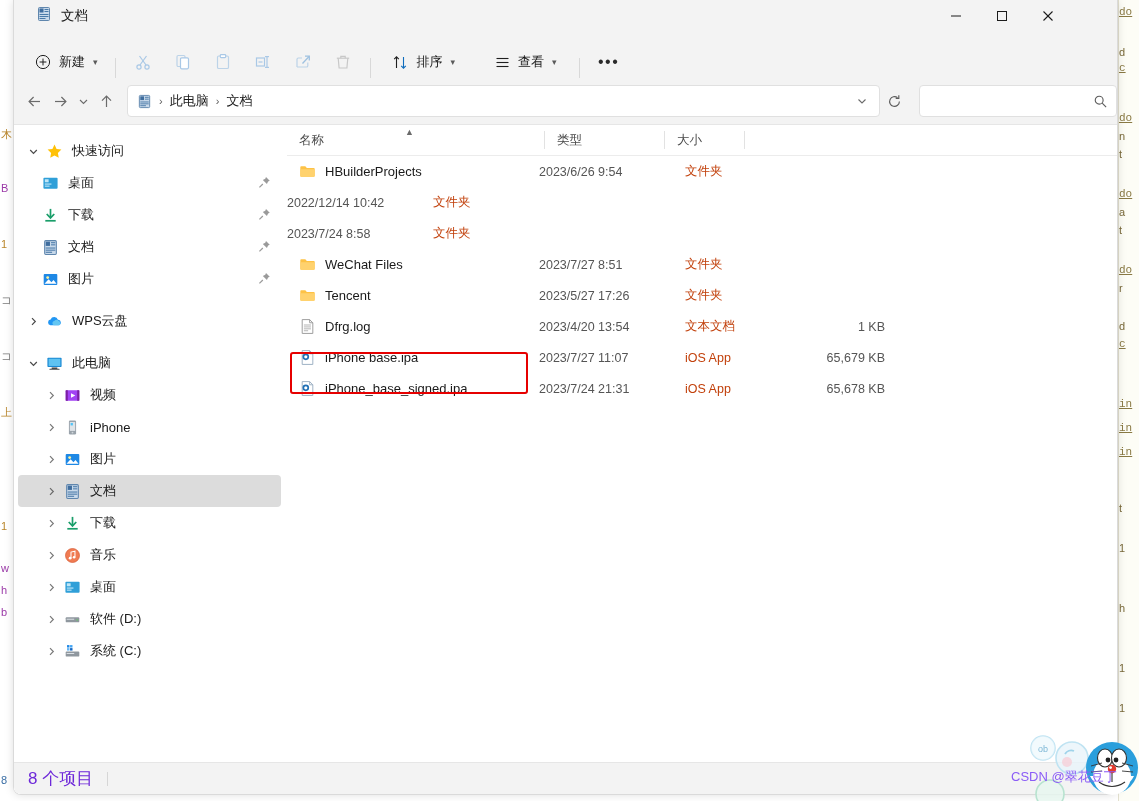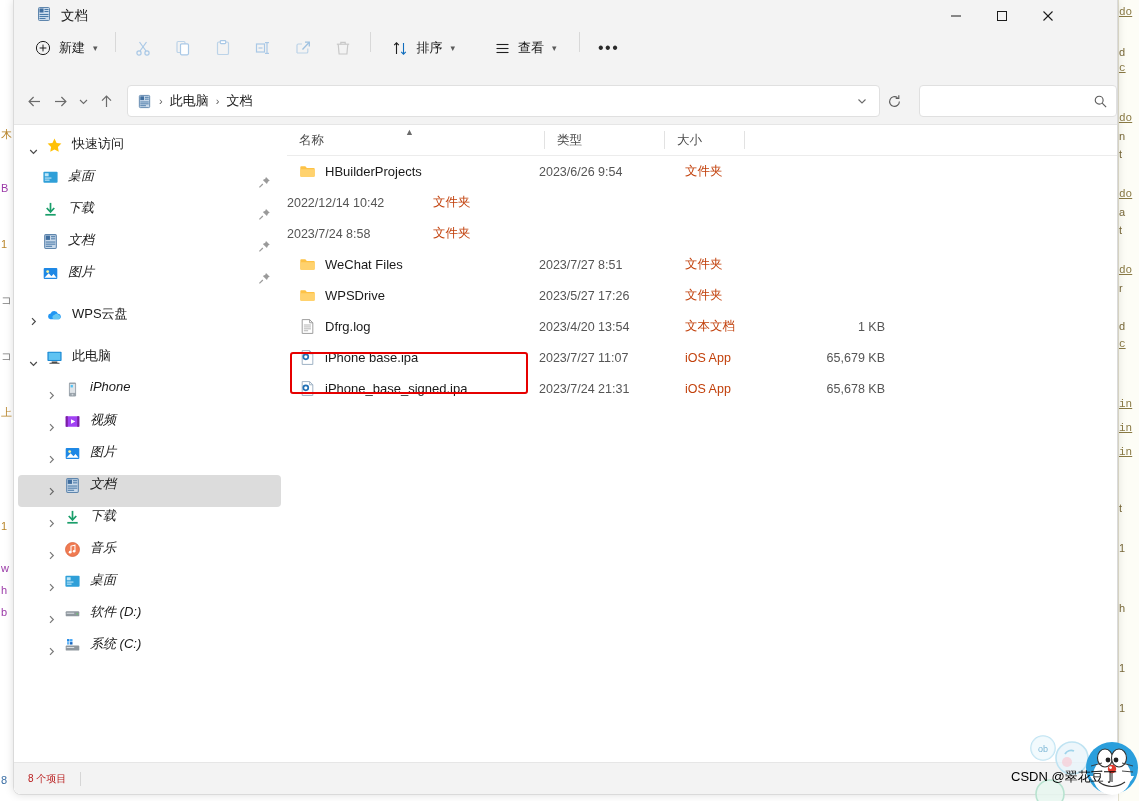--- a/index.html
+++ b/index.html
@@ -57,21 +57,21 @@
     font-size:13px; color:#1b1b1b; cursor:default;
   }
   .wc-min { right:138px; }
   .wc-max { right:92px; }
   .wc-close { right:46px; }
   .wc svg { display:block; }
 
   
   .toolbar {
     position:relative; height:46px; background:#f3f3f3;
-    display:flex; align-items:flex-start; padding-left:10px;
+    display:flex; align-items:flex-end; padding-left:10px;
   }
   .tb-btn {
     display:flex; align-items:center; gap:7px;
     height:32px; padding:0 10px; border-radius:4px;
     font-size:13px; color:#1a1a1a; cursor:default;
   }
   .tb-icon { display:flex; align-items:center; justify-content:center; width:18px; height:18px; }
   .tb-sep { width:1px; height:20px; background:#d8d8d8; margin:0 7px; }
   .chev { font-size:9px; color:#5a5a5a; margin-left:1px; }
   .tb-ico-btn {
@@ -117,33 +117,33 @@
   .content {
     position:absolute; left:0; top:124px; width:1105px; height:671px;
     background:#ffffff; border-top:1px solid #e6e6e6;
     display:flex;
   }
   .sidebar {
     width:273px; height:100%; background:#ffffff;
     padding-top:10px; overflow:hidden;
   }
   .nav-item {
-    position:relative; display:flex; height:32px;
+    position:relative; display:flex; align-items:center; height:32px;
     margin:0 6px 0 4px; border-radius:4px; cursor:default;
   }
   .nav-item.selected { background:#dcdcdc; }
   .nav-exp {
     width:22px; height:32px; display:flex; align-items:center; justify-content:center;
     font-size:10px; color:#5a5a5a; flex:0 0 22px;
   }
   .nav-ico { width:20px; height:20px; display:flex; align-items:center; justify-content:center; flex:0 0 20px; margin-right:8px;}
   .nav-label { font-size:13px; color:#1a1a1a; white-space:nowrap; }
   .nav-pin { position:absolute; right:8px; top:8px; width:16px; height:16px; }
   .lvl0 { padding-left:4px; }
-  .lvl1 { padding-left:22px;font-style:italic; }
+  .lvl1 { padding-left:22px; }
   .nav-gap { height:10px; }
 
   
   .filepane { flex:1; position:relative; overflow:hidden; }
   .colhdr { position:relative; height:30px; display:flex; align-items:center; }
   .col {
     position:relative; height:30px; display:flex; align-items:center;
     font-size:12.5px; color:#4a4a4a; padding-left:12px; cursor:default;
   }
   .col .vdiv {
@@ -169,31 +169,31 @@
     position:absolute; left:3px; top:51px; width:238px; height:42px;
     border:2.5px solid #e60000; border-radius:3px; pointer-events:none;
   }
 
   
   .statusbar {
     position:absolute; left:0; bottom:0; width:1105px; height:32px;
     background:#f3f3f3; border-top:1px solid #e6e6e6;
     display:flex; align-items:center; padding-left:14px;
   }
-  .status-text { font-size:10px; color:#b91c1c; }
+  .status-text { font-size:17px; color:#6d28d9; }
   .status-div { width:1px; height:14px; background:#d6d6d6; margin-left:14px; }
 
   
   .watermark {
     position:absolute; left:995px; top:724px; width:144px; height:77px;
     pointer-events:none;
   }
   .wm-text {
     position:absolute; left:16px; top:44px;
-    font-size:13px; color:#000000; white-space:nowrap;
+    font-size:13px; color:#8b5cf6; white-space:nowrap;
     font-family:"Liberation Sans", sans-serif;
   }
 </style>
 </head>
 <body>
 
 <div id="root">
 
   <div class="bg-left">
     <div class="bl" style="top:126px; color:#b9862b;">木</div>
@@ -559,44 +559,44 @@
         </div>
 
         <div class="nav-item lvl1">
           <span class="nav-exp">
             <svg width="11" height="11" viewBox="0 0 11 11">
                 <path d="M4 2.2 L7.3 5.5 L4 8.8" fill="none" stroke="#7a7a7a" stroke-width="1.2"></path>
               </svg>
           </span>
           <span class="nav-ico">
             <svg width="17" height="17" viewBox="0 0 18 18">
+              <rect x="1.8" y="3.4" width="14.4" height="11.2" rx="1" fill="#a142f4"></rect>
+              <rect x="1.8" y="3.4" width="2.2" height="11.2" fill="#7b1fa2"></rect>
+              <rect x="14" y="3.4" width="2.2" height="11.2" fill="#7b1fa2"></rect>
+              <path d="M7.4 6.6 L12 9 L7.4 11.4 Z" fill="#ffffff"></path>
+            </svg>
+          </span>
+          <span class="nav-label">视频</span>
+        </div>
+
+        <div class="nav-item lvl1">
+          <span class="nav-exp">
+            <svg width="11" height="11" viewBox="0 0 11 11">
+                <path d="M4 2.2 L7.3 5.5 L4 8.8" fill="none" stroke="#7a7a7a" stroke-width="1.2"></path>
+              </svg>
+          </span>
+          <span class="nav-ico">
+            <svg width="17" height="17" viewBox="0 0 18 18">
               <rect x="5.2" y="1.6" width="7.6" height="14.8" rx="1.3" fill="#9aa3ab"></rect>
               <rect x="6.2" y="3.2" width="5.6" height="9.4" fill="#dfe4e8"></rect>
               <circle cx="9" cy="14.4" r="1" fill="#cfd5da"></circle>
               <rect x="7" y="4.2" width="2.4" height="2.6" fill="#4fc3f7"></rect>
             </svg>
           </span>
           <span class="nav-label">iPhone</span>
-        </div>
-
-        <div class="nav-item lvl1">
-          <span class="nav-exp">
-            <svg width="11" height="11" viewBox="0 0 11 11">
-                <path d="M4 2.2 L7.3 5.5 L4 8.8" fill="none" stroke="#7a7a7a" stroke-width="1.2"></path>
-              </svg>
-          </span>
-          <span class="nav-ico">
-            <svg width="17" height="17" viewBox="0 0 18 18">
-              <rect x="1.8" y="3.4" width="14.4" height="11.2" rx="1" fill="#a142f4"></rect>
-              <rect x="1.8" y="3.4" width="2.2" height="11.2" fill="#7b1fa2"></rect>
-              <rect x="14" y="3.4" width="2.2" height="11.2" fill="#7b1fa2"></rect>
-              <path d="M7.4 6.6 L12 9 L7.4 11.4 Z" fill="#ffffff"></path>
-            </svg>
-          </span>
-          <span class="nav-label">视频</span>
         </div>
 
         <div class="nav-item lvl1">
           <span class="nav-exp">
             <svg width="11" height="11" viewBox="0 0 11 11">
                 <path d="M4 2.2 L7.3 5.5 L4 8.8" fill="none" stroke="#7a7a7a" stroke-width="1.2"></path>
               </svg>
           </span>
           <span class="nav-ico">
             <svg width="17" height="17" viewBox="0 0 18 18">
@@ -782,21 +782,21 @@
           </div>
 
           <div class="row">
             <div class="c-name">
               <span class="f-ico">
                 <svg width="17" height="17" viewBox="0 0 18 18">
                   <path d="M1.4 4.4 A0.9 0.9 0 0 1 2.3 3.5 H6.7 L8.3 5.2 H15.7 A0.9 0.9 0 0 1 16.6 6.1 V13.6 A0.9 0.9 0 0 1 15.7 14.5 H2.3 A0.9 0.9 0 0 1 1.4 13.6 Z" fill="#fdc246"></path>
                   <path d="M1.4 6.6 H16.6 V13.6 A0.9 0.9 0 0 1 15.7 14.5 H2.3 A0.9 0.9 0 0 1 1.4 13.6 Z" fill="#ffd26e"></path>
                 </svg>
               </span>
-              <span class="f-name">WPSDrive</span>
+              <span class="f-name">Tencent</span>
             </div>
             <div class="c-date">2023/5/27 17:26</div>
             <div class="c-type">文件夹</div>
             <div class="c-size"></div>
           </div>
 
           <div class="row">
             <div class="c-name">
               <span class="f-ico">
                 <svg width="17" height="17" viewBox="0 0 16 16">

